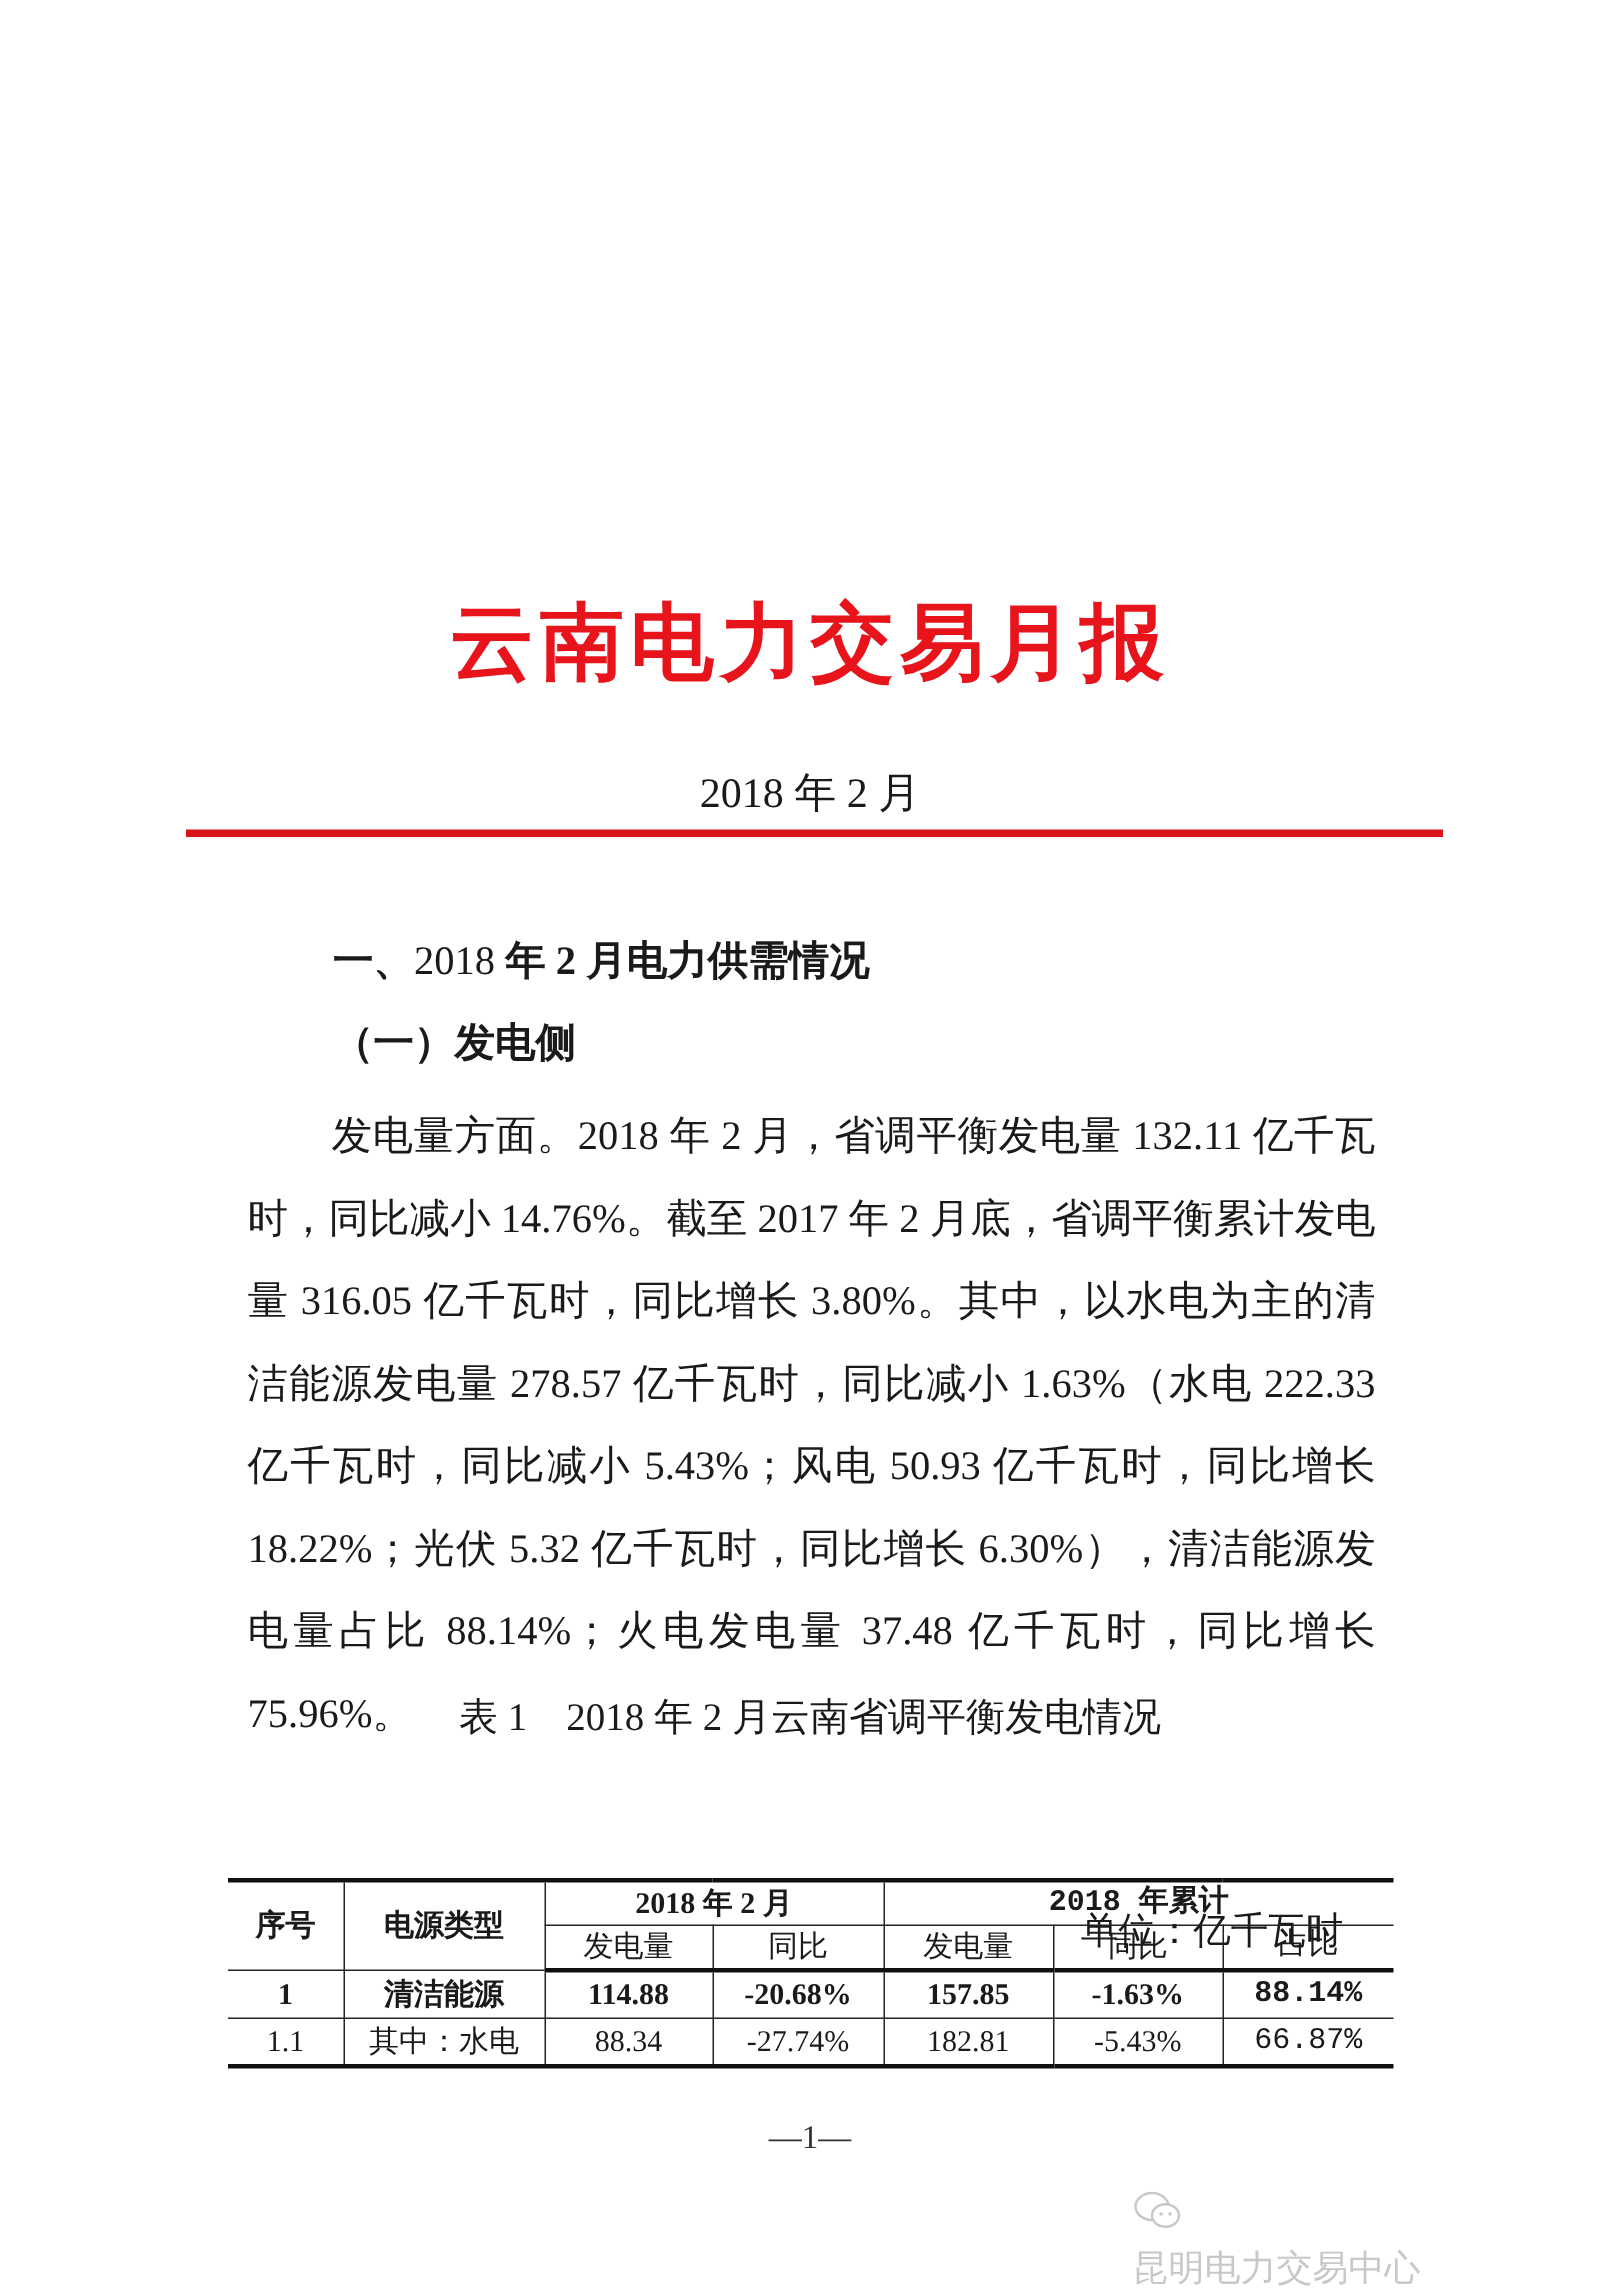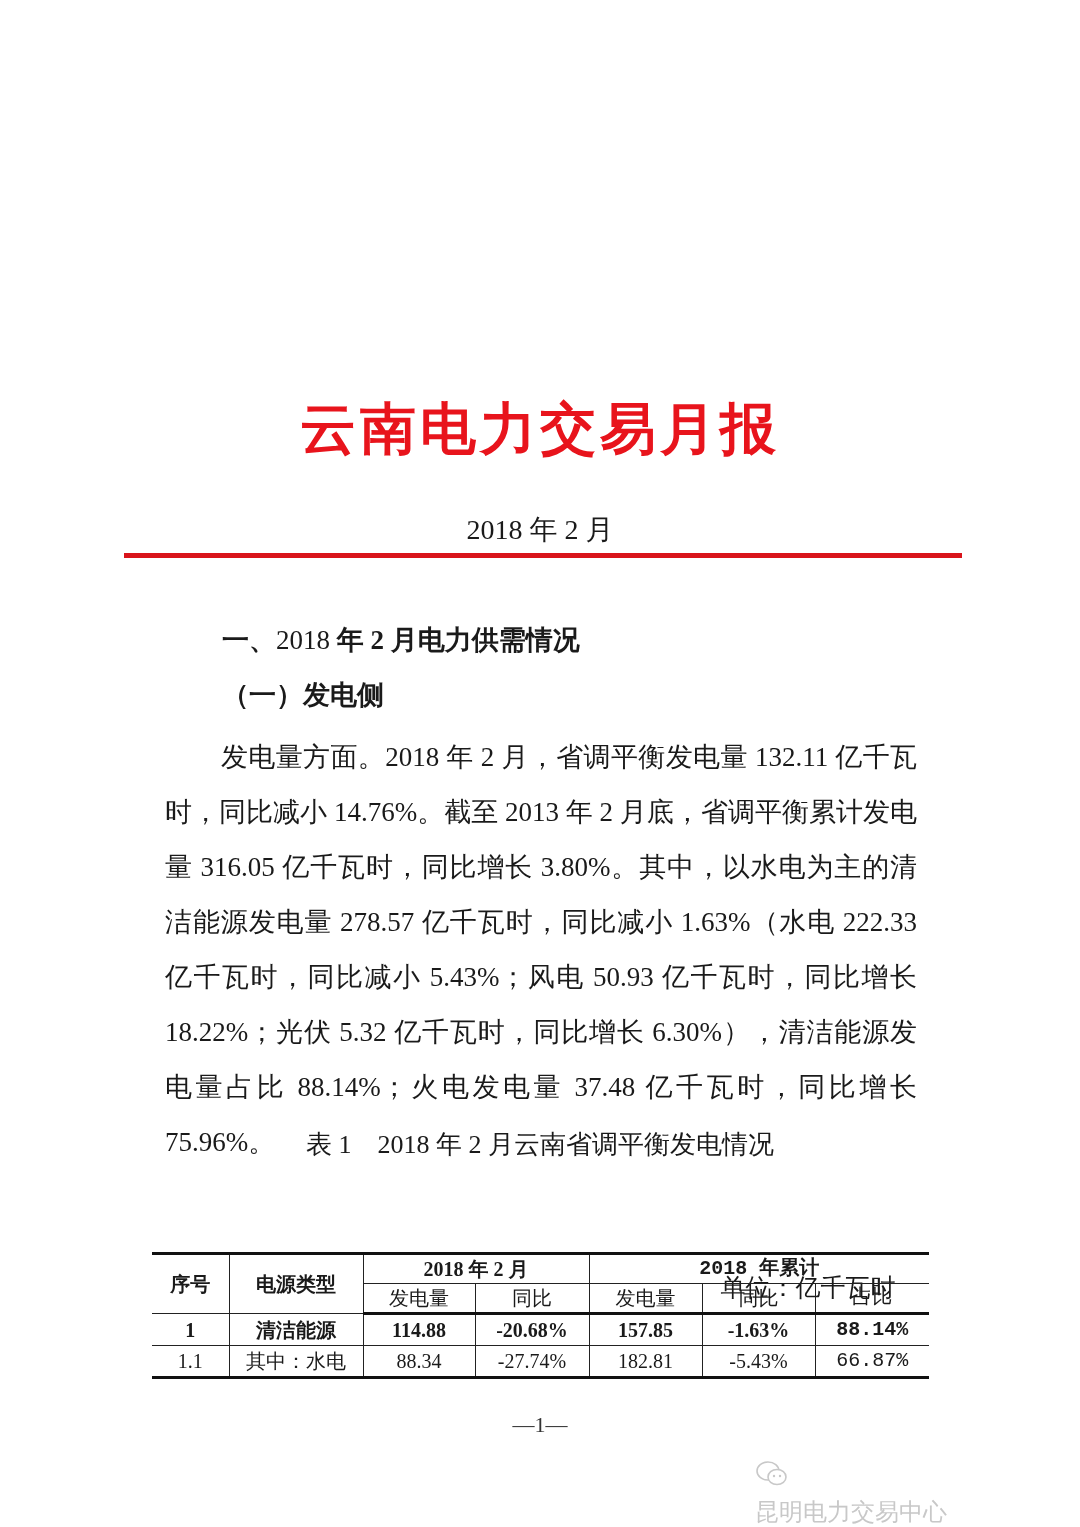--- a/index.html
+++ b/index.html
@@ -53,21 +53,21 @@
 </head>
 <body>
 
 <div class="abs masthead">云南电力交易月报</div>
 <div class="abs issue-date">2018 年 2 月</div>
 <div class="abs red-rule"></div>
 
 <div class="abs h1"><span>一、</span><span class="num">2018</span><span> 年 2 月电力供需情况</span></div>
 <div class="abs h2">（一）发电侧</div>
 
-<div class="abs para"><b>发电量方面。</b><span>2018 年 2 月，省调平衡发电量 132.11 亿千瓦时，同比减小 14.76%。</span><b>截至 2013 年 2 月底，</b><span>省调平衡累计发电量 316.05 亿千瓦时，同比增长 3.80%。其中，以水电为主的清洁能源发电量 278.57 亿千瓦时，同比减小 1.63%（水电 222.33 亿千瓦时，同比减小 5.43%；风电 50.93 亿千瓦时，同比增长 18.22%；光伏 5.32 亿千瓦时，同比增长 6.30%），清洁能源发电量占比 88.14%；火电发电量 37.48 亿千瓦时，同比增长 75.96%。</span></div>
+<div class="abs para"><b>发电量方面。</b><span>2018 年 2 月，省调平衡发电量 132.11 亿千瓦时，同比减小 14.76%。</span><b>截至 2017 年 2 月底，</b><span>省调平衡累计发电量 316.05 亿千瓦时，同比增长 3.80%。其中，以水电为主的清洁能源发电量 278.57 亿千瓦时，同比减小 1.63%（水电 222.33 亿千瓦时，同比减小 5.43%；风电 50.93 亿千瓦时，同比增长 18.22%；光伏 5.32 亿千瓦时，同比增长 6.30%），清洁能源发电量占比 88.14%；火电发电量 37.48 亿千瓦时，同比增长 75.96%。</span></div>
 
 <div class="abs table-caption">表 1　2018 年 2 月云南省调平衡发电情况</div>
 <div class="abs unit">单位：亿千瓦时</div>
 
 <table class="gen">
   <colgroup>
     <col style="width:77px">
       <col style="width:134px">
       <col style="width:112px">
       <col style="width:114px">

